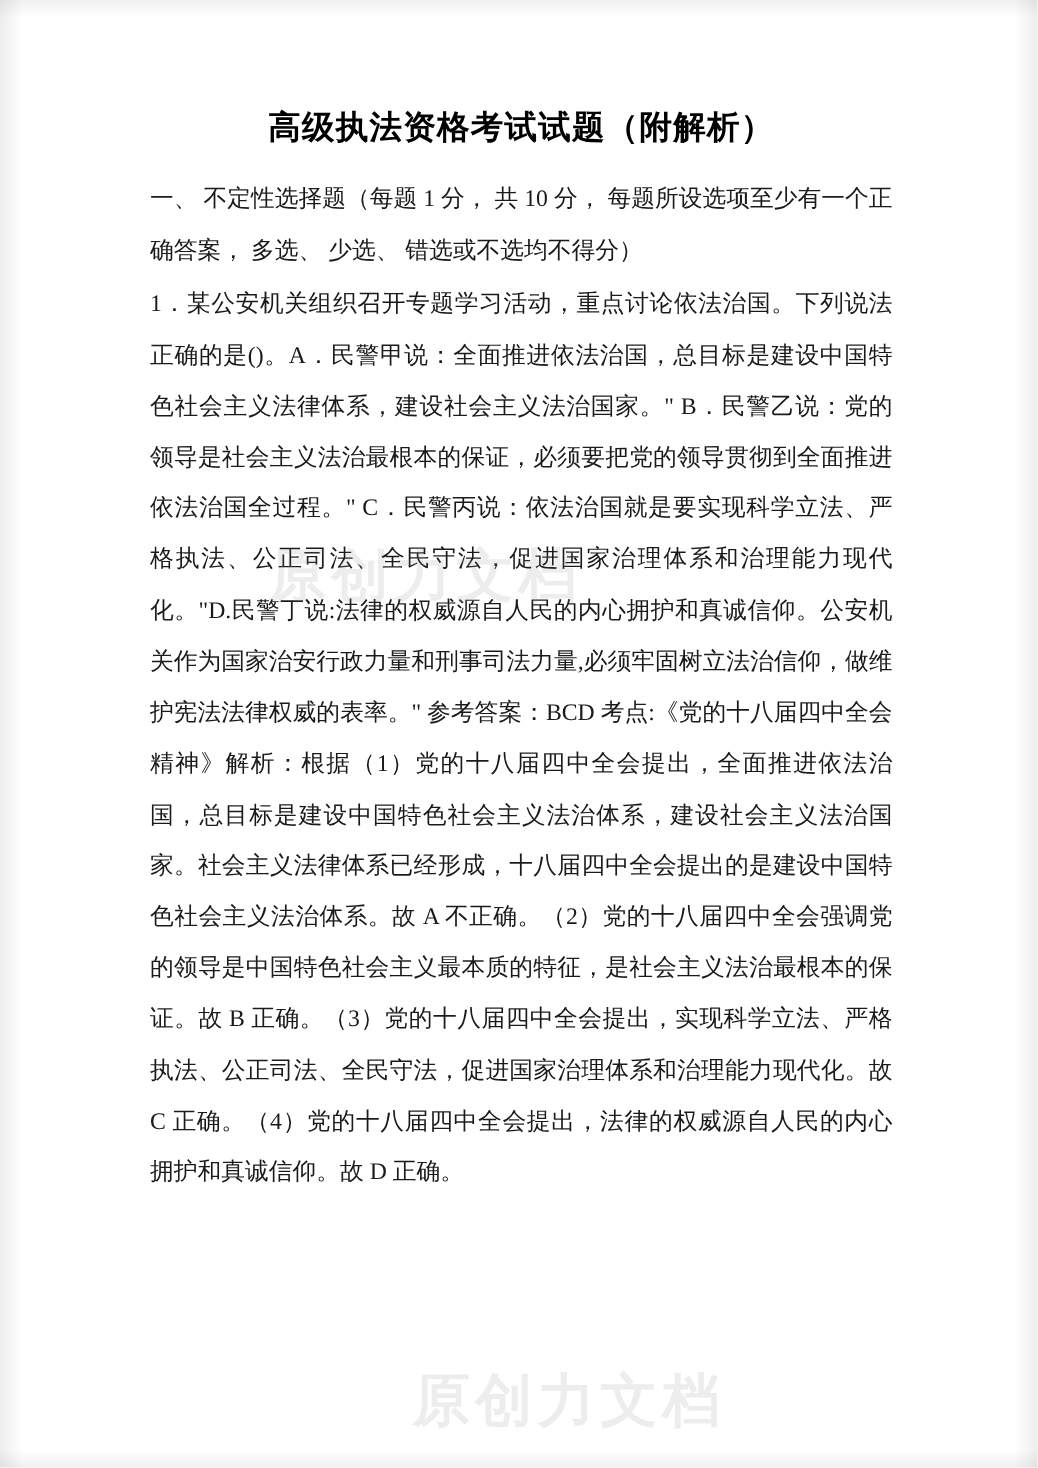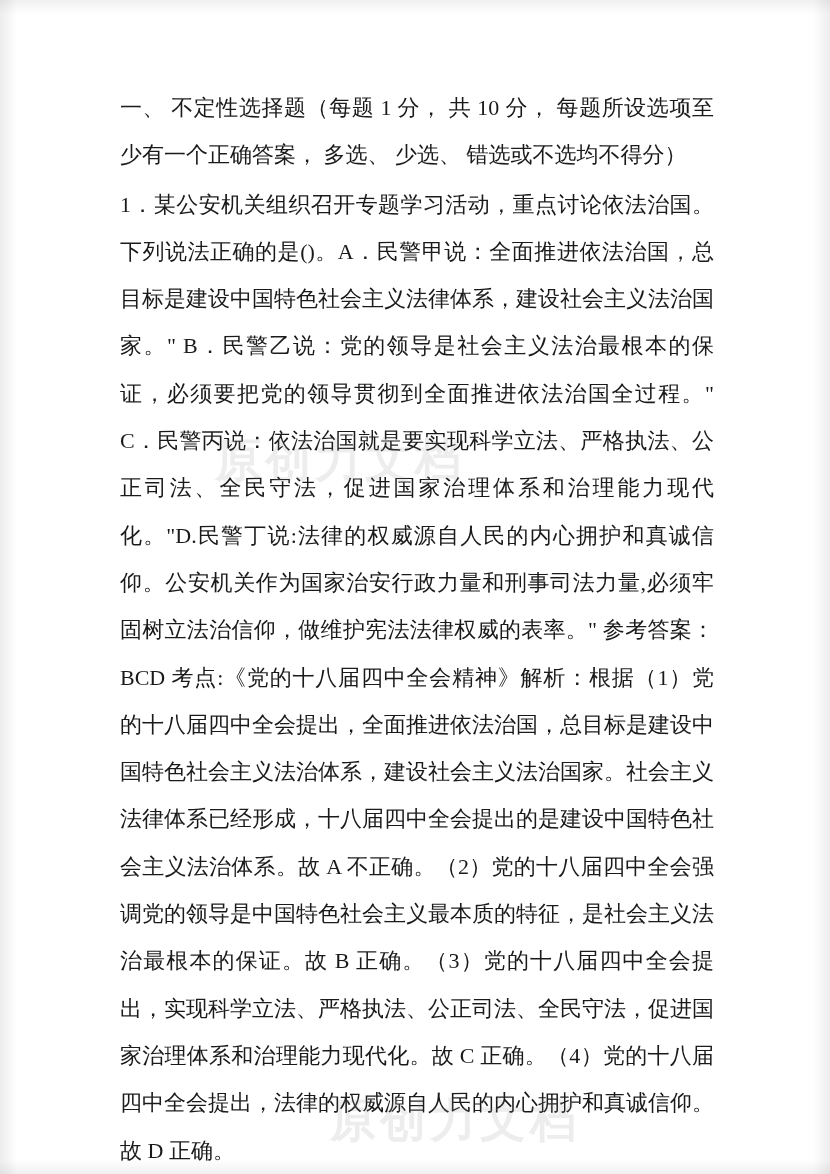--- a/index.html
+++ b/index.html
@@ -25,21 +25,21 @@
   .doc-title {
     font-size: 26px;
     font-weight: bold;
     text-align: center;
     letter-spacing: 1px;
     margin: 0 0 20px 0;
     color: #000000;
     line-height: 1.4;
   }
   .para {
-    font-size: 22px;
+    font-size: 19px;
     line-height: 2.15;
     text-align: justify;
     text-justify: inter-ideograph;
     margin: 0 0 2px 0;
     color: #1a1a1a;
   }
   .para.indent-head {
     text-indent: 0;
   }
   .watermark {
@@ -88,20 +88,21 @@
 <body>
 
 <div class="page">
 
   <div class="edge-shadow-left"></div>
   <div class="edge-shadow-right"></div>
   <div class="edge-shadow-top"></div>
   <div class="edge-shadow-bottom"></div>
 
   <div class="content">
+    <h1 class="doc-title">高级执法资格考试试题（附解析）</h1>
     <p class="para indent-head">一、 不定性选择题（每题 1 分， 共 10 分， 每题所设选项至少有一个正确答案， 多选、 少选、 错选或不选均不得分）</p>
     <p class="para">1．某公安机关组织召开专题学习活动，重点讨论依法治国。下列说法正确的是()。A．民警甲说：全面推进依法治国，总目标是建设中国特色社会主义法律体系，建设社会主义法治国家。" B．民警乙说：党的领导是社会主义法治最根本的保证，必须要把党的领导贯彻到全面推进依法治国全过程。" C．民警丙说：依法治国就是要实现科学立法、严格执法、公正司法、全民守法，促进国家治理体系和治理能力现代化。"D.民警丁说:法律的权威源自人民的内心拥护和真诚信仰。公安机关作为国家治安行政力量和刑事司法力量,必须牢固树立法治信仰，做维护宪法法律权威的表率。" 参考答案：BCD 考点:《党的十八届四中全会精神》解析：根据（1）党的十八届四中全会提出，全面推进依法治国，总目标是建设中国特色社会主义法治体系，建设社会主义法治国家。社会主义法律体系已经形成，十八届四中全会提出的是建设中国特色社会主义法治体系。故 A 不正确。（2）党的十八届四中全会强调党的领导是中国特色社会主义最本质的特征，是社会主义法治最根本的保证。故 B 正确。（3）党的十八届四中全会提出，实现科学立法、严格执法、公正司法、全民守法，促进国家治理体系和治理能力现代化。故 C 正确。（4）党的十八届四中全会提出，法律的权威源自人民的内心拥护和真诚信仰。故 D 正确。</p>
   </div>
 
   <div class="watermark wm1">原创力文档</div>
   <div class="watermark wm2">原创力文档</div>
 
 </div>
 
 </body></html>

